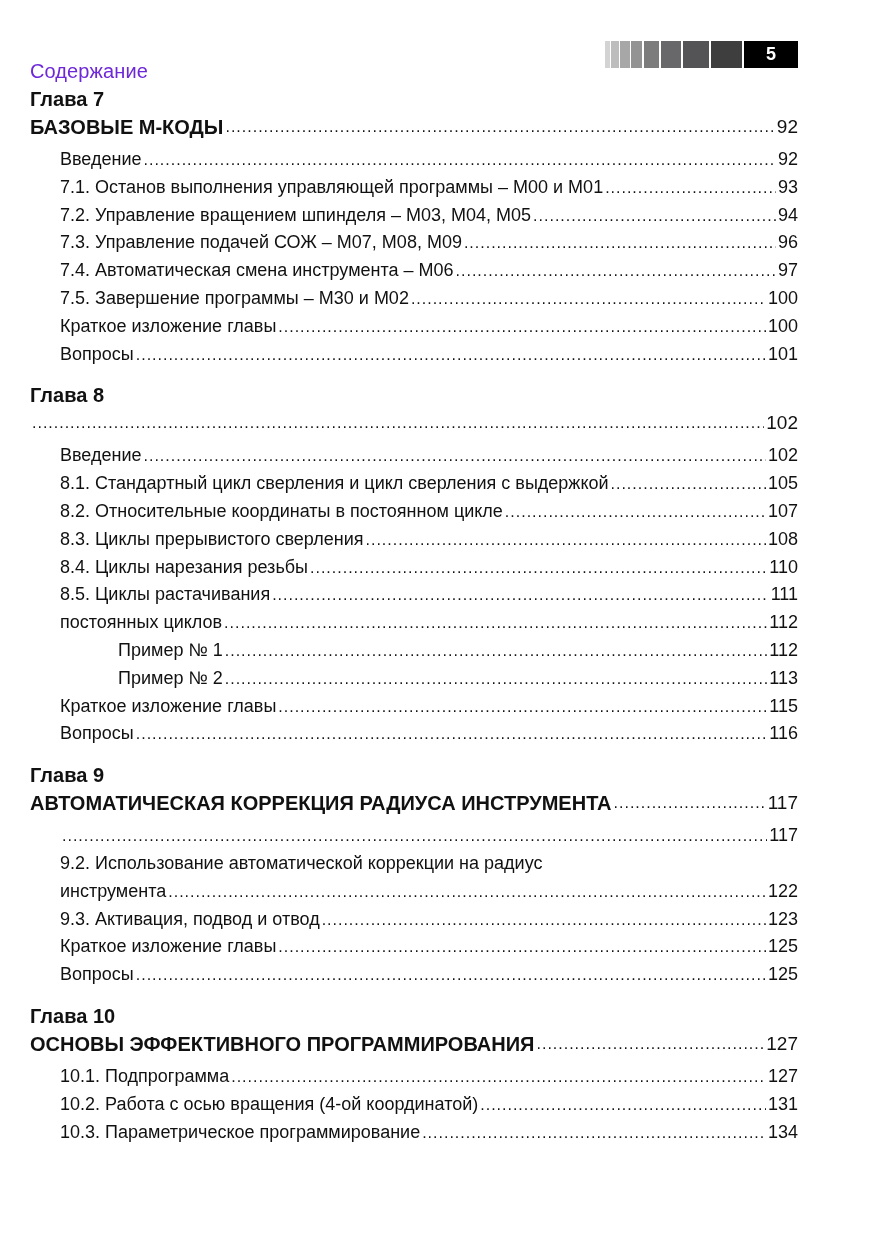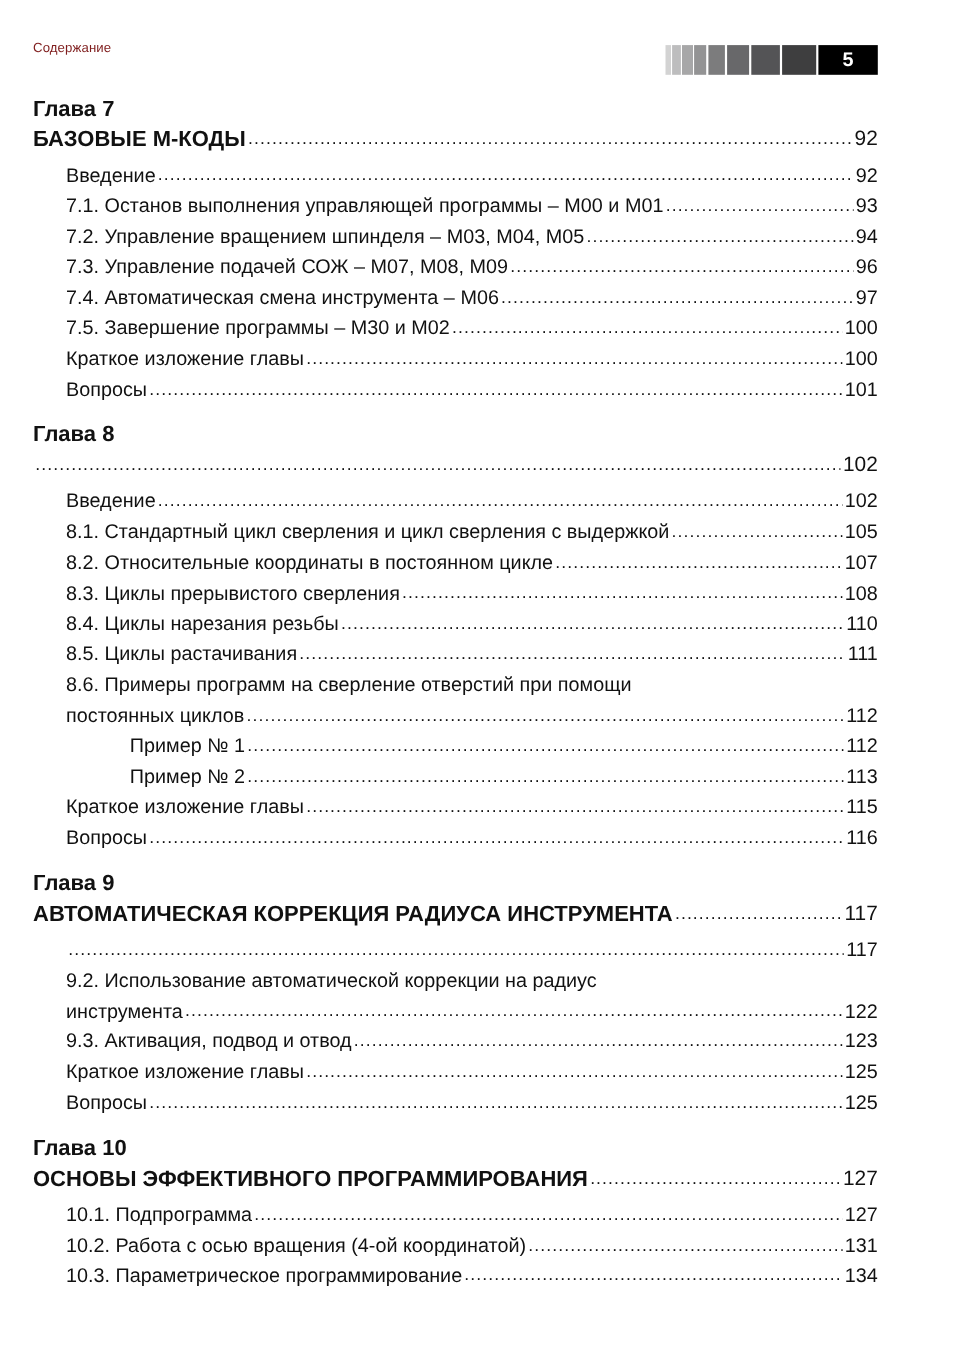--- a/index.html
+++ b/index.html
@@ -1,22 +1,22 @@
 <!DOCTYPE html>
 <html><head>
 <meta charset="utf-8">
 <style>
   html, body { margin: 0; padding: 0; background: #ffffff; }
   body {
     width: 874px; height: 1240px; position: relative; overflow: hidden;
     font-family: "Liberation Sans", sans-serif; color: #111111;
   }
   .running-head {
-    position: absolute; left: 30px; top: 36px;
-    font-size: 12px; color: #7f1d1d; letter-spacing: 0.1px;
+    position: absolute; left: 30px; top: 60px;
+    font-size: 20px; color: #6d28d9; letter-spacing: 0.1px;
   }
   .bar { position: absolute; top: 41px; height: 27px; }
   .page-box {
     position: absolute; left: 744px; top: 41px; width: 54px; height: 27px;
     background: #000; color: #fff; font-weight: bold; font-size: 18px;
     display: flex; align-items: center; justify-content: center;
   }
   .toc { position: absolute; left: 30px; top: 86px; width: 768px; }
   .chapter { margin-bottom: 14px; }
   .ch-label { font-weight: bold; font-size: 20px; line-height: 26px; height: 26px; }
@@ -133,23 +133,20 @@
       <div class="row ind1">
         <span class="t">8.4. Циклы нарезания резьбы</span>
         <span class="dots"></span>
         <span class="p">110</span>
       </div>
       <div class="row ind1">
         <span class="t">8.5. Циклы растачивания</span>
         <span class="dots"></span>
         <span class="p">111</span>
       </div>
-      <div class="row cont ind1">
-        <span class="t">8.6. Примеры программ на сверление отверстий при помощи</span>
-      </div>
       <div class="row ind1">
         <span class="t">постоянных циклов</span>
         <span class="dots"></span>
         <span class="p">112</span>
       </div>
       <div class="row ind2">
         <span class="t">Пример № 1</span>
         <span class="dots"></span>
         <span class="p">112</span>
       </div>

